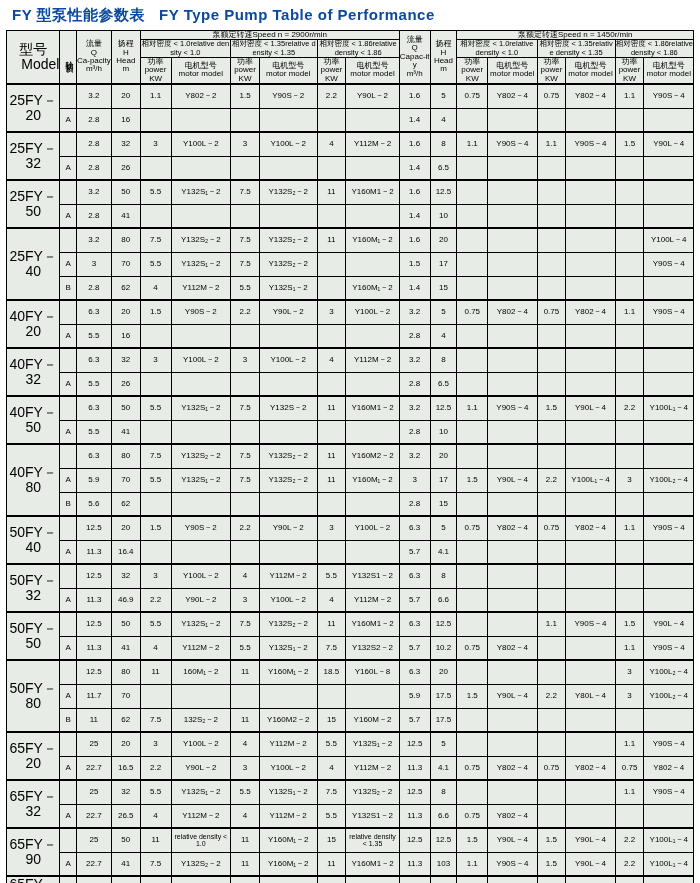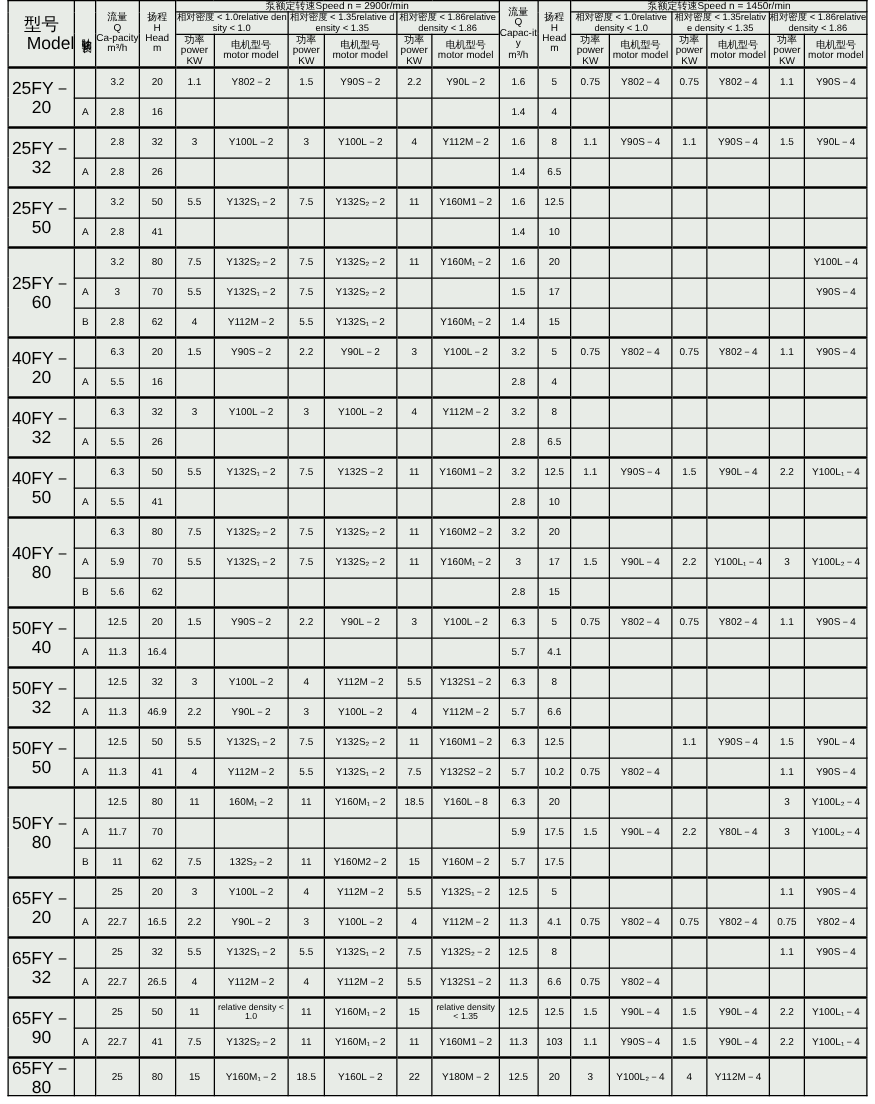--- a/index.html
+++ b/index.html
@@ -58,20 +58,23 @@
   .model-cell{font-size:14px;}
   .grp-top td{border-top:2px solid #000;}
   .tiny{font-size:7px;}
   .dens{font-size:7.5px;line-height:1.1;margin-top:41px;}
 </style>
 </head>
 <body>
 
 <div id="page">
 
+  <div class="title">
+    <span class="cn">FY 型泵性能参数表</span><span class="en">FY Type Pump Table of Performance</span>
+  </div>
 
   <table>
     <colgroup>
       <col style="width:52px">
       <col style="width:16px">
       <col style="width:34px">
       <col style="width:28px">
       <col style="width:30px">
       <col style="width:58px">
       <col style="width:28px">
@@ -274,21 +277,21 @@
           <td>1.4</td>
           <td>10</td>
           <td></td>
           <td></td>
           <td></td>
           <td></td>
           <td></td>
           <td></td>
         </tr>
         <tr class="rowh grp-top">
-          <td rowspan="3" class="model-cell">25FY－60</td>
+          <td rowspan="3" class="model-cell">25FY－40</td>
           <td></td>
           <td>3.2</td>
           <td>80</td>
           <td>7.5</td>
           <td>Y132S₂－2</td>
           <td>7.5</td>
           <td>Y132S₂－2</td>
           <td>11</td>
           <td>Y160M₁－2</td>
           <td>1.6</td>

